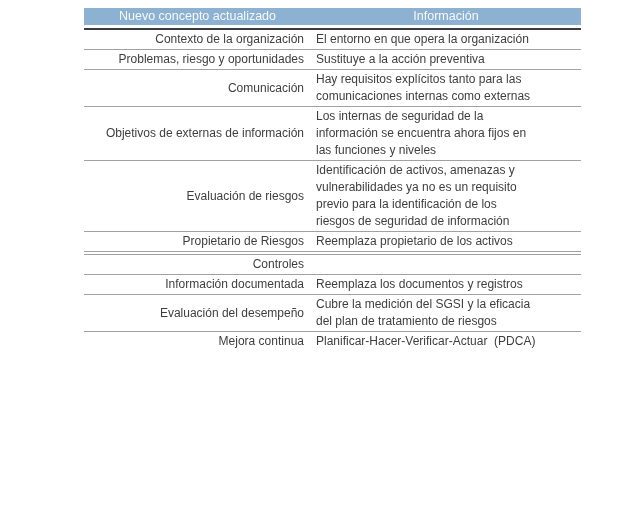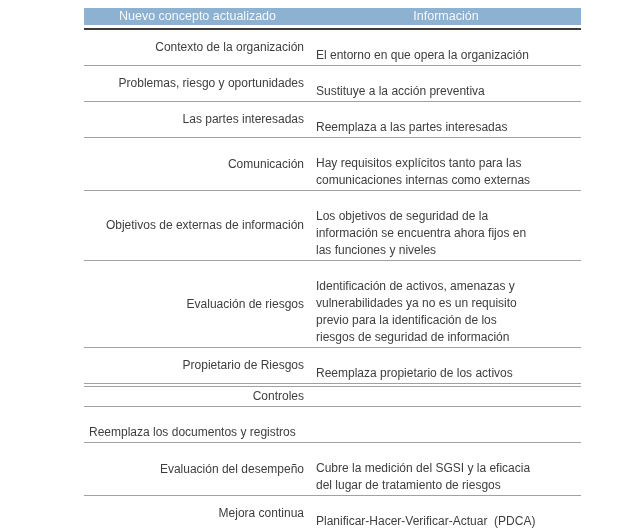--- a/index.html
+++ b/index.html
@@ -55,21 +55,20 @@
     white-space: nowrap;
     font-size: 12px;
     line-height: 17px;
   }
   .td2 {
     flex: 1;
     padding-left: 5px;
     font-size: 12px;
     line-height: 17px;
     white-space: pre-line;
-    margin-top: 16px;
   }
 </style>
 </head>
 <body>
 
 <div class="table">
   <div class="thead">
     <div class="th c1">Nuevo concepto actualizado</div>
     <div class="th c2">Información</div>
   </div>
@@ -77,35 +76,31 @@
   <div class="tr">
     <div class="td1">Contexto de la organización</div>
     <div class="td2">El entorno en que opera la organización</div>
   </div>
 
   <div class="tr">
     <div class="td1">Problemas, riesgo y oportunidades</div>
     <div class="td2">Sustituye a la acción preventiva</div>
   </div>
 
-  <div class="tr">
-    <div class="td1">Las partes interesadas</div>
-    <div class="td2">Reemplaza a las partes interesadas</div>
-  </div>
 
 
   <div class="tr">
     <div class="td1">Comunicación</div>
     <div class="td2">Hay requisitos explícitos tanto para las
 comunicaciones internas como externas</div>
   </div>
 
   <div class="tr">
     <div class="td1">Objetivos de externas de información</div>
-    <div class="td2">Los objetivos de seguridad de la
+    <div class="td2">Los internas de seguridad de la
 información se encuentra ahora fijos en
 las funciones y niveles</div>
   </div>
 
   <div class="tr">
     <div class="td1">Evaluación de riesgos</div>
     <div class="td2">Identificación de activos, amenazas y
 vulnerabilidades ya no es un requisito
 previo para la identificación de los
 riesgos de seguridad de información</div>
@@ -117,27 +112,28 @@
   </div>
 
   <div class="tr">
   </div>
 
   <div class="tr">
     <div class="td1">Controles</div>
   </div>
 
   <div class="tr">
+    <div class="td1">Información documentada</div>
     <div class="td2">Reemplaza los documentos y registros</div>
   </div>
 
   <div class="tr">
     <div class="td1">Evaluación del desempeño</div>
     <div class="td2">Cubre la medición del SGSI y la eficacia
-del lugar de tratamiento de riesgos</div>
+del plan de tratamiento de riesgos</div>
   </div>
 
   <div class="tr">
     <div class="td1">Mejora continua</div>
     <div class="td2">Planificar-Hacer-Verificar-Actuar&nbsp; (PDCA)</div>
   </div>
 </div>
 </div>
 
 </body></html>

